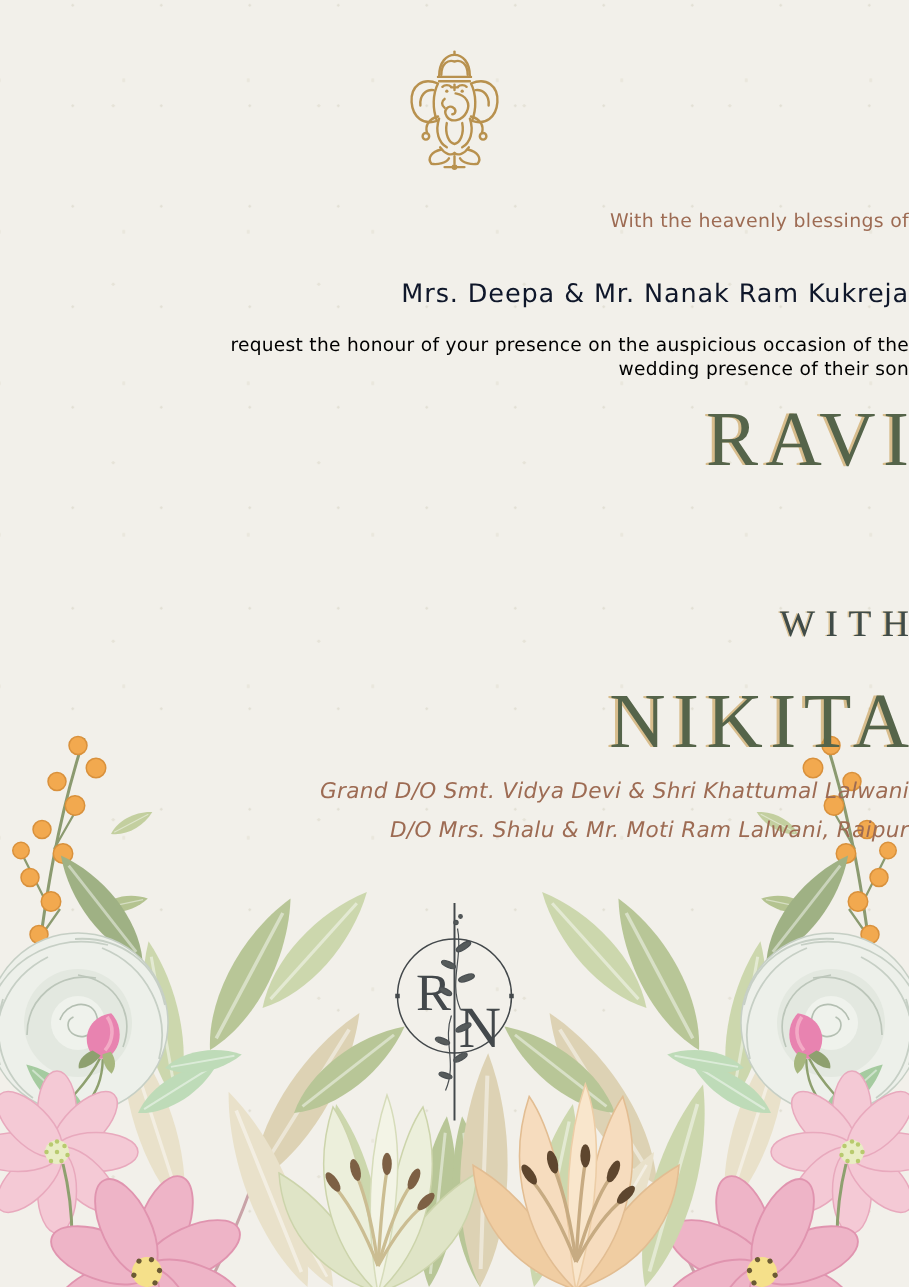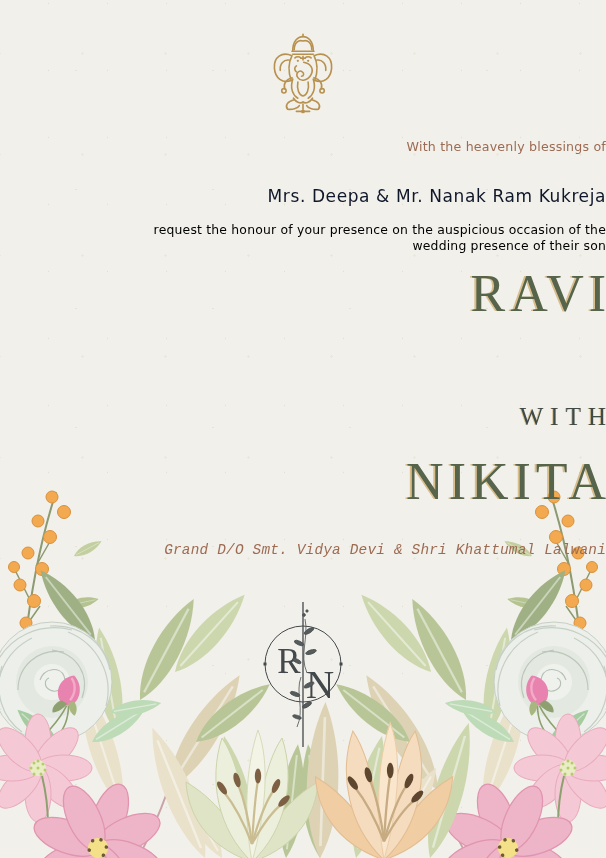--- a/index.html
+++ b/index.html
@@ -22,21 +22,21 @@
   .bigname{
     font-family:"Liberation Serif", serif;
     font-size:52px;color:#55644a;letter-spacing:5px;padding-left:5px;
     text-shadow:-2px 0 0 rgba(195,148,64,.55);
     font-weight:400;
   }
   .groom-name{top:264px;}
   .bride-name{top:452px;}
   .lineage{font-style:italic;font-size:14.4px;line-height:25.5px;color:#9d6b53;letter-spacing:.2px;}
   .groom-lineage{top:336px;}
-  .bride-lineage{top:538px;font-family:Liberation Mono, monospace;}
+  .bride-lineage{top:516px;}
   .with{
     top:403px;font-family:"Liberation Serif", serif;font-size:25px;color:#3f4b48;
     letter-spacing:7px;padding-left:7px;text-shadow:-1px 0 0 rgba(195,148,64,.5);
   }
   .ganesha{position:absolute;left:50%;transform:translateX(-50%);top:33px;z-index:2;}
   .monogram{position:absolute;left:50%;transform:translateX(-50%);top:597px;z-index:2;}
   .florals{position:absolute;left:0;bottom:0;z-index:1;pointer-events:none;}
 </style>
 </head>
 <body>
@@ -85,20 +85,21 @@
 
   <div class="abs lineage groom-lineage">
   </div>
 
   <div class="abs with">WITH</div>
 
   <div class="abs bigname bride-name">NIKITA</div>
 
   <div class="abs lineage bride-lineage">
     <div>Grand D/O Smt. Vidya Devi &amp; Shri Khattumal Lalwani</div>
+    <div>D/O Mrs. Shalu &amp; Mr. Moti Ram Lalwani, Raipur</div>
   </div>
 
   <svg class="monogram" width="120" height="160" viewBox="0 0 120 160">
     <line x1="60" y1="5" x2="60" y2="150" stroke="#43484b" stroke-width="1.3"></line>
     <circle cx="60" cy="67" r="38" fill="none" stroke="#43484b" stroke-width="1"></circle>
     <rect x="20.5" y="65.5" width="3" height="3" fill="#43484b"></rect>
     <rect x="96.5" y="65.5" width="3" height="3" fill="#43484b"></rect>
     <text x="46" y="76" text-anchor="middle" font-family="Liberation Serif, serif" font-size="35" fill="#43484b">R</text>
     <text x="77" y="101" text-anchor="middle" font-family="Liberation Serif, serif" font-size="39" fill="#43484b">N</text>
     <g stroke="#4a4f52" stroke-width="0.8" fill="#565b5b">

